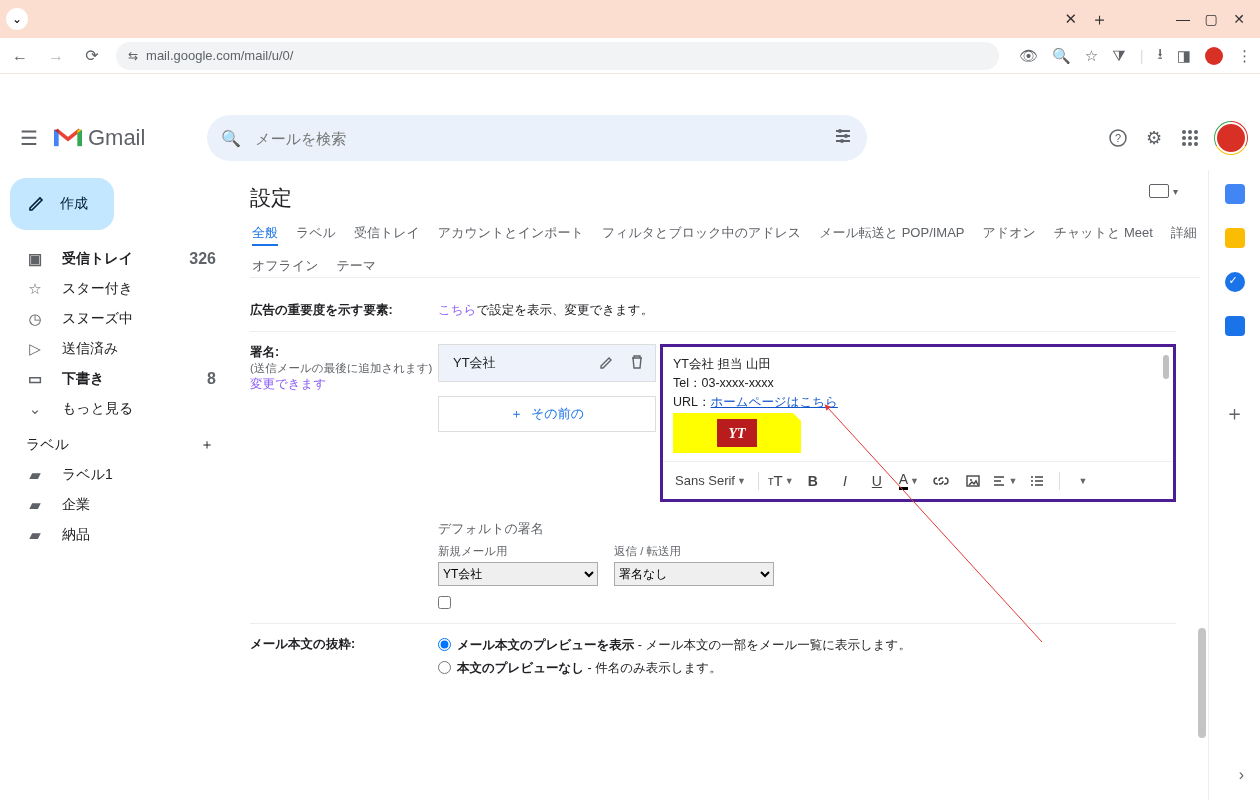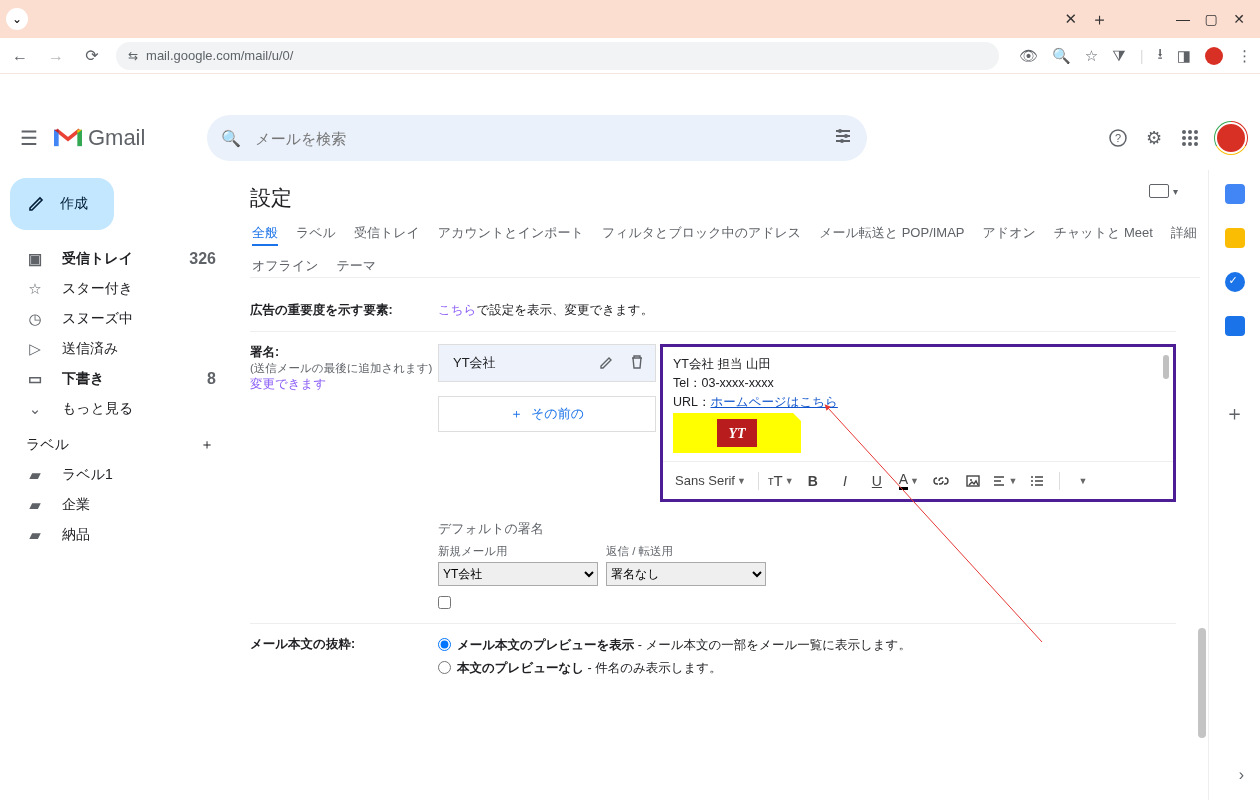--- a/index.html
+++ b/index.html
@@ -82,21 +82,21 @@
 .sig-scroll { position: absolute; right: 4px; top: 8px; width: 6px; height: 24px; background: #c0c0c0; border-radius: 3px; }
 
 .sig-toolbar { height: 38px; border-top: 1px solid #eee; display: flex; align-items: center; padding: 0 8px; gap: 4px; color: #444; }
 .tb-btn { min-width: 28px; height: 28px; display: flex; align-items: center; justify-content: center; font-size: 14px; }
 .tb-divider { width: 1px; height: 18px; background: #ddd; margin: 0 4px; }
 .tb-font { font-size: 13px; padding: 0 4px; }
 .dropdown-arrow { font-size: 9px; color: #666; margin-left: 2px; }
 
 .defaults-section { margin-top: 18px; }
 .defaults-title { font-size: 13px; color: #5f6368; margin-bottom: 6px; }
-.default-selects { display: flex; gap: 8px; margin-bottom: 10px; }
+.default-selects { display: flex; gap: 16px; margin-bottom: 10px; }
 .sel-group label { font-size: 11.5px; color: #5f6368; display: block; margin-bottom: 3px; }
 .sel-group select { width: 160px; height: 24px; font-size: 12px; border: 1px solid #aaa; }
 .checkbox-row { display: flex; align-items: center; gap: 6px; font-size: 12.5px; margin-top: 6px; }
 
 .radio-row { display: flex; align-items: flex-start; gap: 6px; font-size: 12.5px; margin-bottom: 4px; line-height: 1.5; }
 .radio-row input { margin-top: 2px; }
 
 
 .rightbar { width: 52px; display: flex; flex-direction: column; align-items: center; padding-top: 14px; gap: 24px; border-left: 1px solid #eee; }
 .rail-icon { width: 20px; height: 20px; border-radius: 4px; }

